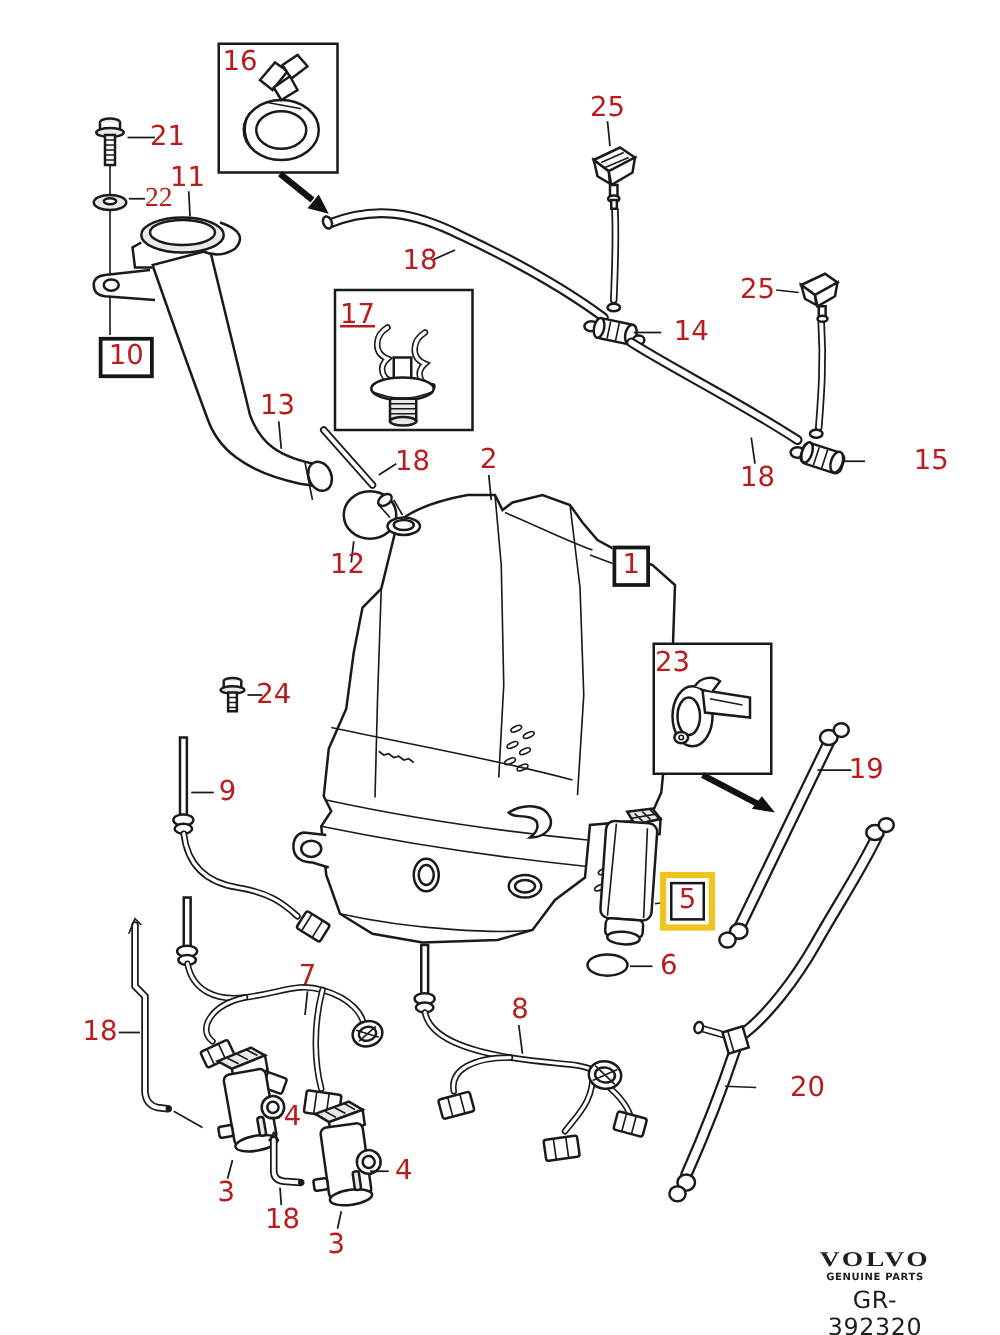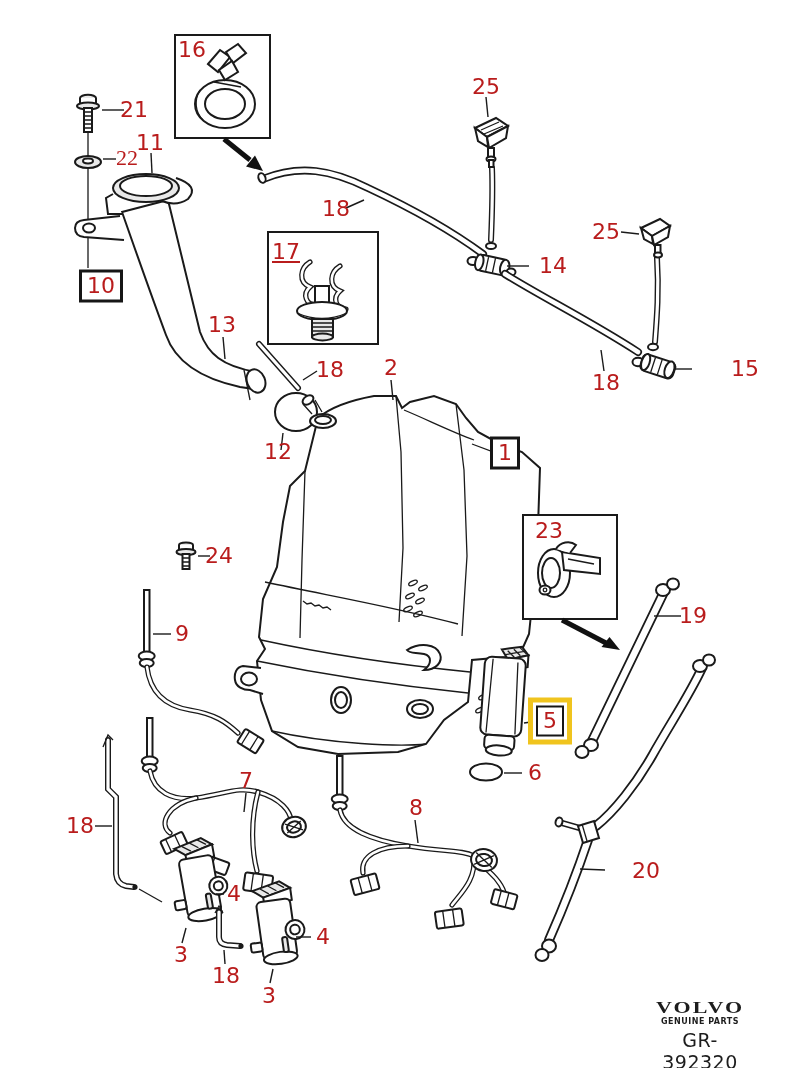--- a/index.html
+++ b/index.html
@@ -416,21 +416,21 @@
       <div class="callout" style="left: 336px; top: 209px;">18</div>
       <div class="callout" style="left: 486px; top: 87px;">25</div>
       <div class="callout" style="left: 541px; top: 266px; margin-left: 12px;">14</div>
       <div class="callout" style="left: 606px; top: 232px;">25</div>
       <div class="callout" style="left: 704px; top: 369px; margin-left: 41px;">15</div>
       <div class="callout" style="left: 606px; top: 383px;">18</div>
       <div class="callout" style="left: 391px; top: 368px;">2</div>
       <div class="callout boxed" style="left: 505px; top: 453px;">1</div>
       <div class="callout" style="left: 278px; top: 452px;">12</div>
       <div class="callout" style="left: 330px; top: 370px;">18</div>
-      <div class="callout" style="left: 549px; top: 531px; text-align: right;">23</div>
+      <div class="callout" style="left: 538px; top: 531px; text-align: right;">23</div>
       <div class="callout" style="left: 219px; top: 556px;">24</div>
       <div class="callout" style="left: 182px; top: 634px;">9</div>
       <div class="callout" style="left: 693px; top: 616px;">19</div>
       <div class="callout highlight" style="left: 550px; top: 721px;">
         <span class="hl-inner">5</span>
       </div>
       <div class="callout" style="left: 535px; top: 773px;">6</div>
       <div class="callout" style="left: 246px; top: 781px;">7</div>
       <div class="callout" style="left: 416px; top: 808px;">8</div>
       <div class="callout" style="left: 80px; top: 826px;">18</div>

